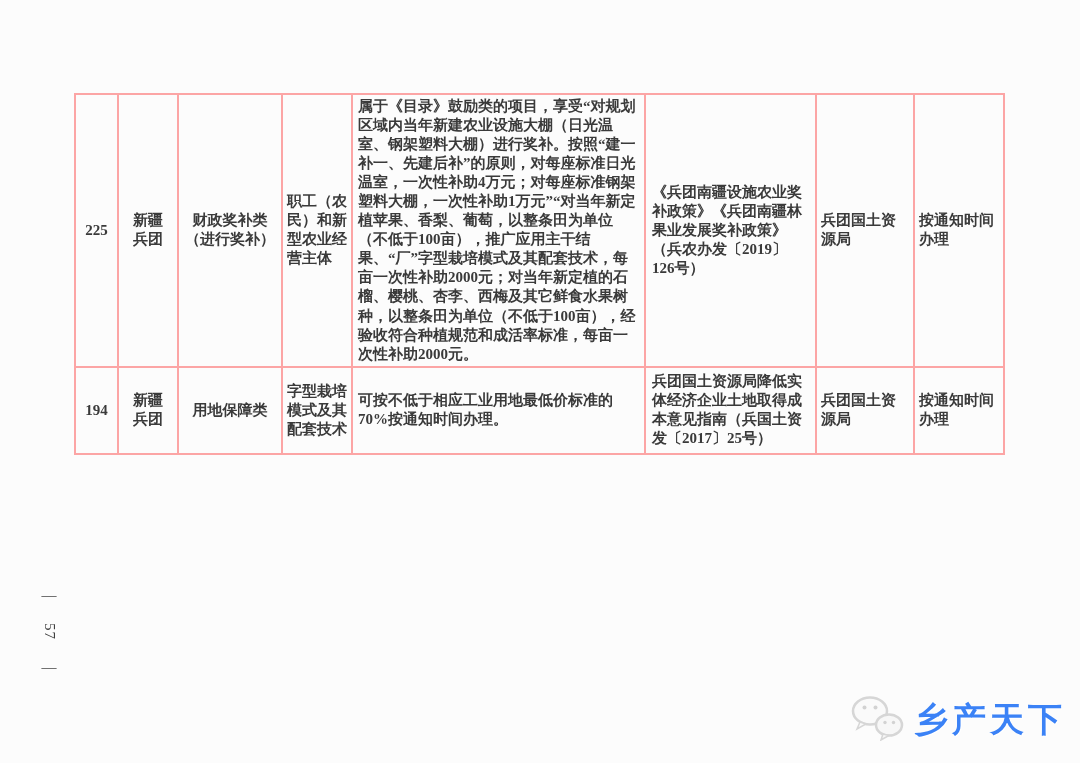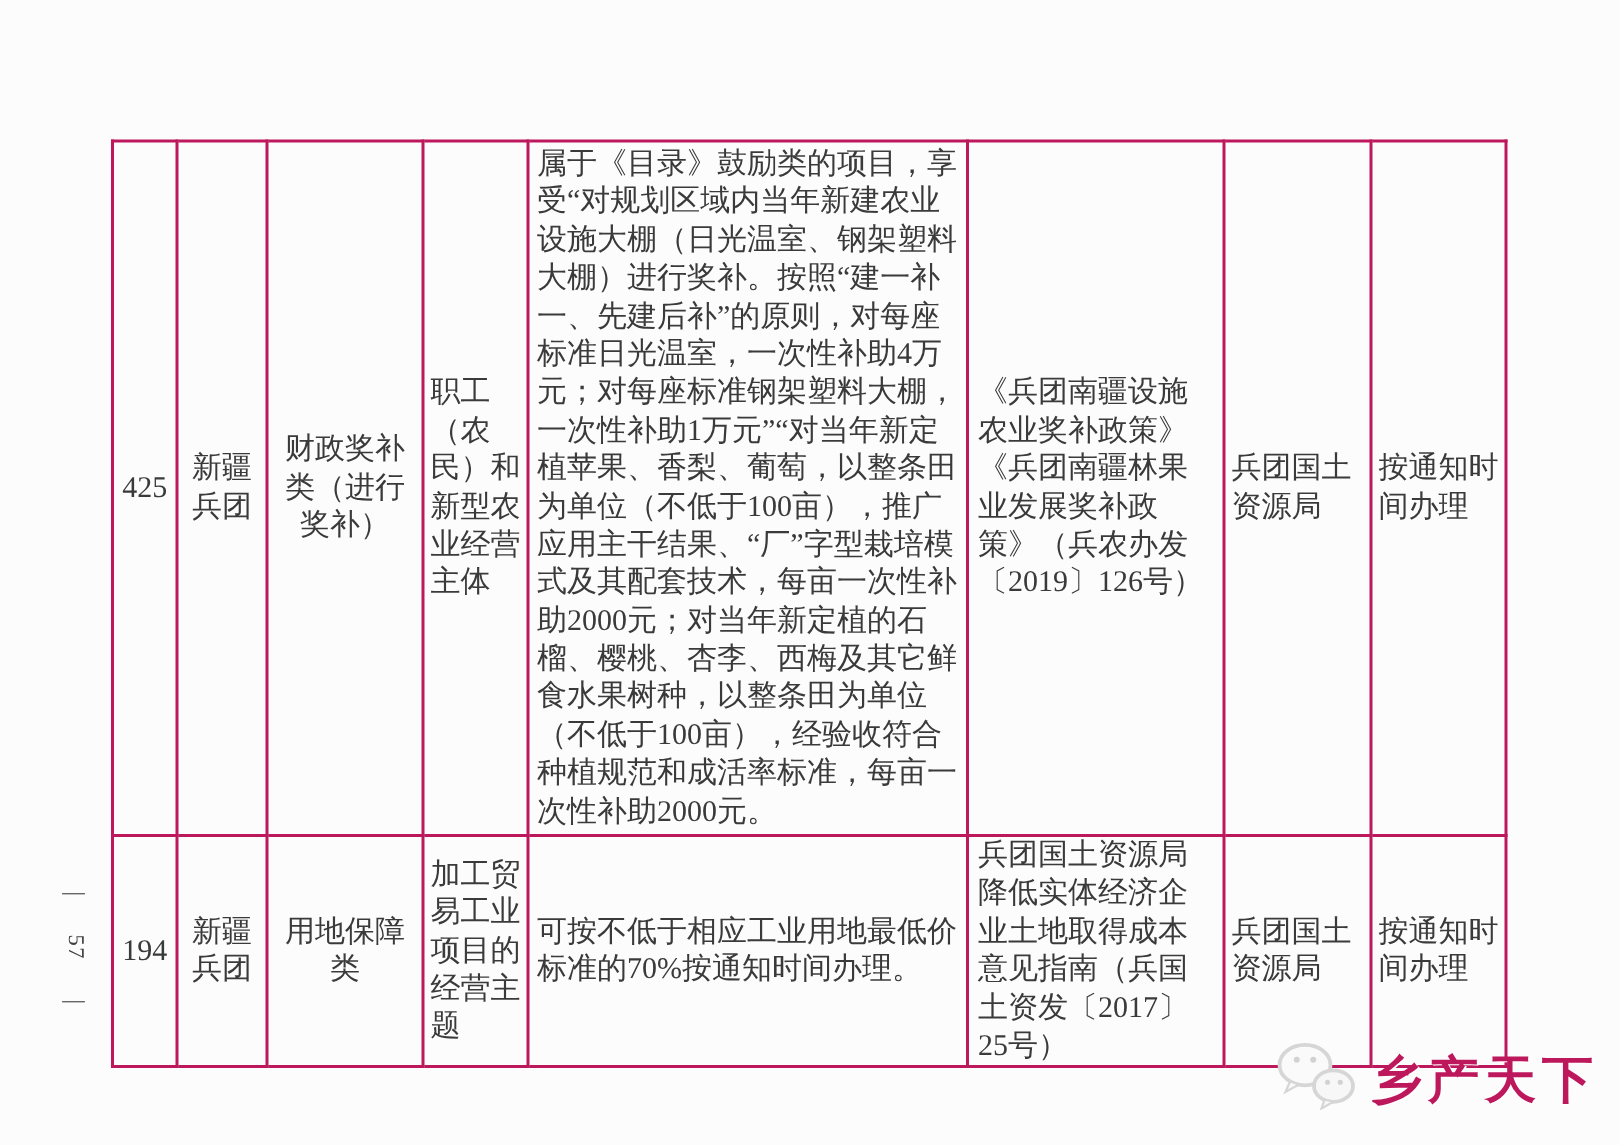--- a/index.html
+++ b/index.html
@@ -15,26 +15,27 @@
 
   
   table.policy-table {
     position: absolute;
     left: 74px; top: 93px;
     width: 929px;
     border-collapse: collapse;
     table-layout: fixed;
   }
   table.policy-table td {
-    border: 2px solid #be185d;
+    border: 2px solid #fca5a5;
     vertical-align: middle;
-    font-size: 20px;
+    font-size: 15px;
     line-height: 1.27;
     overflow: hidden;
     word-break: normal;
+    font-weight: bold;
   }
   tr.row-a { height: 215px; }
   tr.row-b { height: 87px; }
 
   td.col-serial   { text-align: center; }
   td.col-region   { text-align: center; padding: 0 8px; }
   td.col-category { text-align: center; padding: 0 4px; }
   td.col-subject  { text-align: left;   padding: 0 4px; }
   td.col-detail   { text-align: left;   padding: 2px 5px; font-size: 14px; line-height: 16.6px; }
   td.col-detail.v-top { vertical-align: top; }
@@ -66,21 +67,21 @@
     position: absolute;
     right: 14px; bottom: 18px;
     display: flex;
     align-items: center;
     gap: 10px;
   }
   .wm-text {
     font-family: "Liberation Sans", "DejaVu Sans", sans-serif;
     font-size: 34px;
     font-weight: bold;
-    color: #be185d;
+    color: #3b82f6;
     letter-spacing: 4px;
     text-shadow: 1px 1px 0 #ffffff;
     white-space: nowrap;
   }
 </style>
 </head>
 <body>
 
 <div class="page-num">
   <span class="dash">—</span>
@@ -94,34 +95,34 @@
     <col style="width:60px">
     <col style="width:104px">
     <col style="width:70px">
     <col style="width:293px">
     <col style="width:171px">
     <col style="width:98px">
     <col style="width:90px">
   </colgroup>
   <tbody>
     <tr class="row-a">
-      <td class="col-serial">425</td>
+      <td class="col-serial">225</td>
       <td class="col-region">新疆兵团</td>
       <td class="col-category">财政奖补类（进行奖补）</td>
       <td class="col-subject">职工（农民）和新型农业经营主体</td>
       <td class="col-detail v-top">属于《目录》鼓励类的项目，享受“对规划区域内当年新建农业设施大棚（日光温室、钢架塑料大棚）进行奖补。按照“建一补一、先建后补”的原则，对每座标准日光温室，一次性补助4万元；对每座标准钢架塑料大棚，一次性补助1万元”“对当年新定植苹果、香梨、葡萄，以整条田为单位（不低于100亩），推广应用主干结果、“厂”字型栽培模式及其配套技术，每亩一次性补助2000元；对当年新定植的石榴、樱桃、杏李、西梅及其它鲜食水果树种，以整条田为单位（不低于100亩），经验收符合种植规范和成活率标准，每亩一次性补助2000元。</td>
       <td class="col-policy">《兵团南疆设施农业奖补政策》《兵团南疆林果业发展奖补政策》（兵农办发〔2019〕126号）</td>
       <td class="col-dept">兵团国土资源局</td>
       <td class="col-time">按通知时间办理</td>
     </tr>
     <tr class="row-b">
       <td class="col-serial">194</td>
       <td class="col-region">新疆兵团</td>
       <td class="col-category">用地保障类</td>
-      <td class="col-subject">加工贸易工业项目的经营主题</td>
+      <td class="col-subject">字型栽培模式及其配套技术</td>
       <td class="col-detail">可按不低于相应工业用地最低价标准的70%按通知时间办理。</td>
       <td class="col-policy">兵团国土资源局降低实体经济企业土地取得成本意见指南（兵国土资发〔2017〕25号）</td>
       <td class="col-dept">兵团国土资源局</td>
       <td class="col-time">按通知时间办理</td>
     </tr>
   </tbody>
 </table>
 
 <div class="watermark">
   <span>

